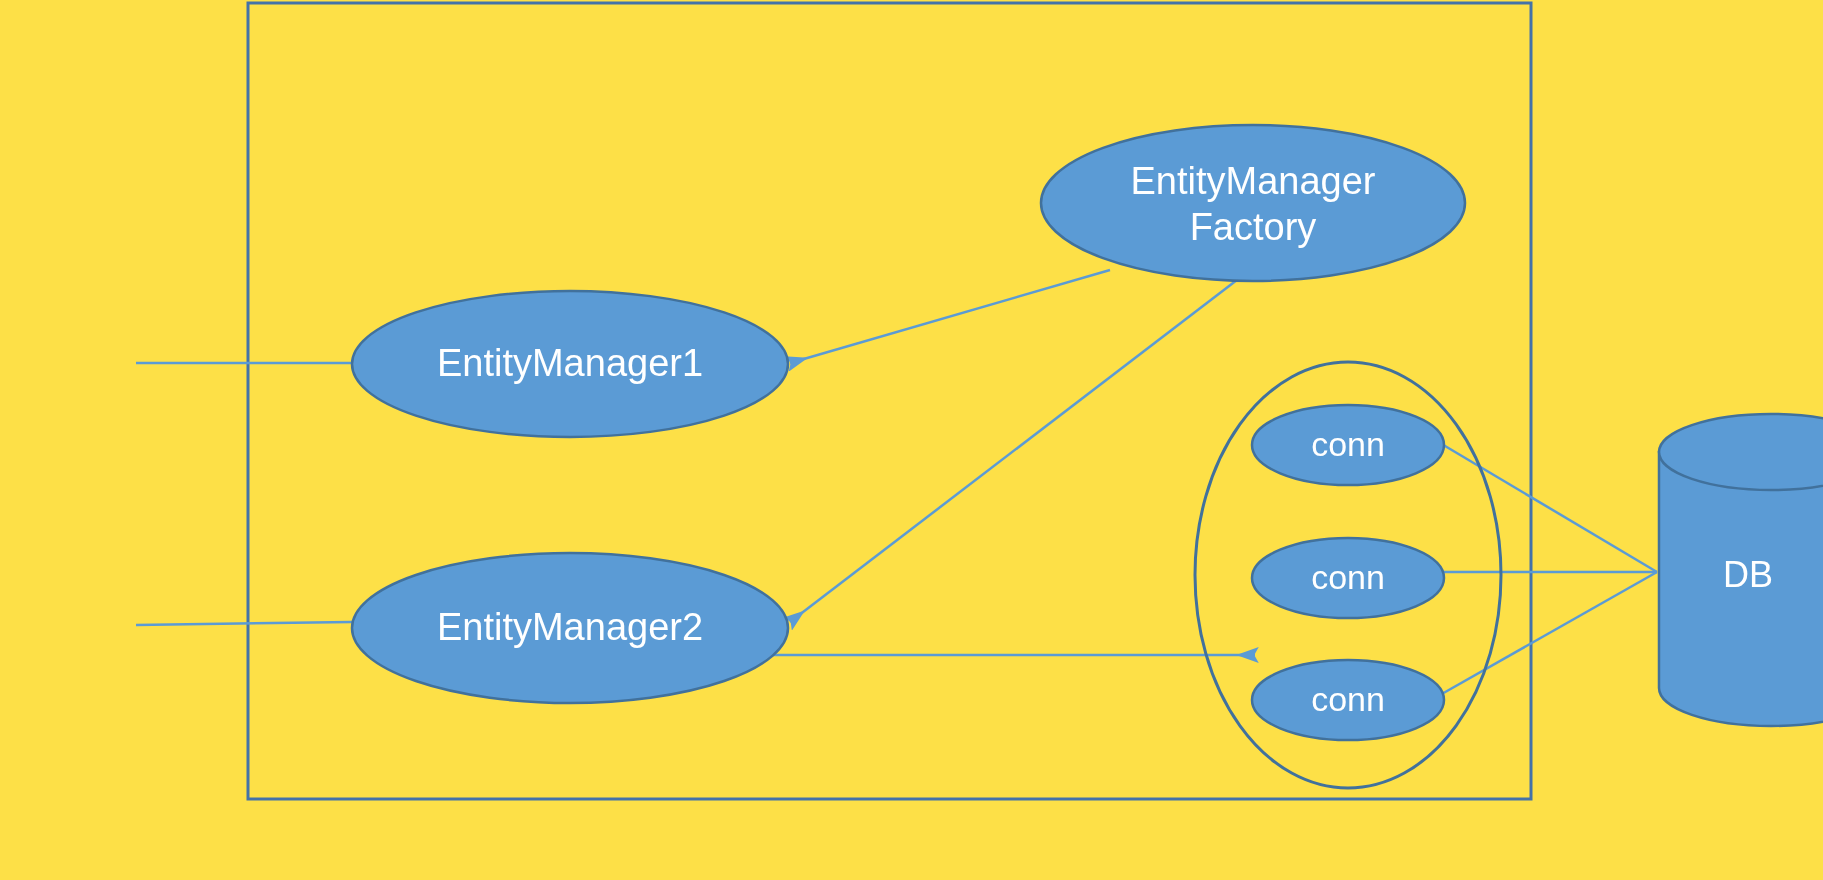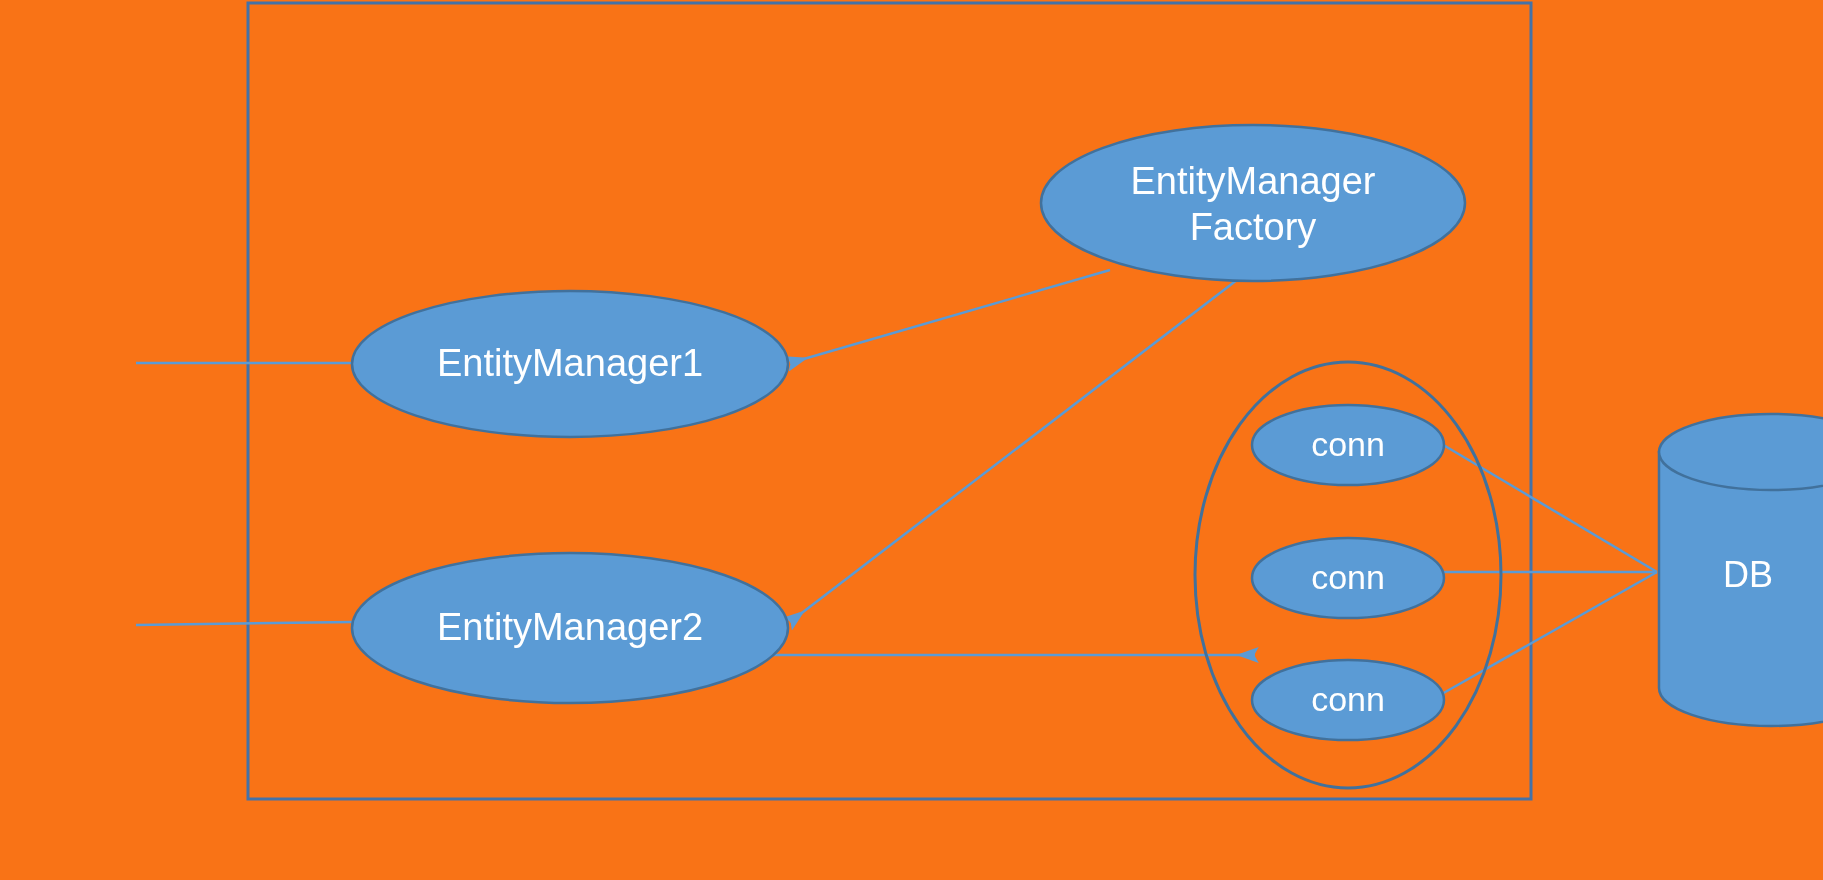--- a/index.html
+++ b/index.html
@@ -4,21 +4,21 @@
 <style>
   html, body {
     margin: 0;
     padding: 0;
     background: #000000;
   }
   #stage {
     position: relative;
     width: 1823px;
     height: 880px;
-    background: #f97316;
+    background: #fde047;
     overflow: hidden;
     font-family: "Liberation Sans", sans-serif;
   }
   #diagram-svg {
     position: absolute;
     top: 0;
     left: 0;
     width: 1823px;
     height: 880px;
     display: block;

